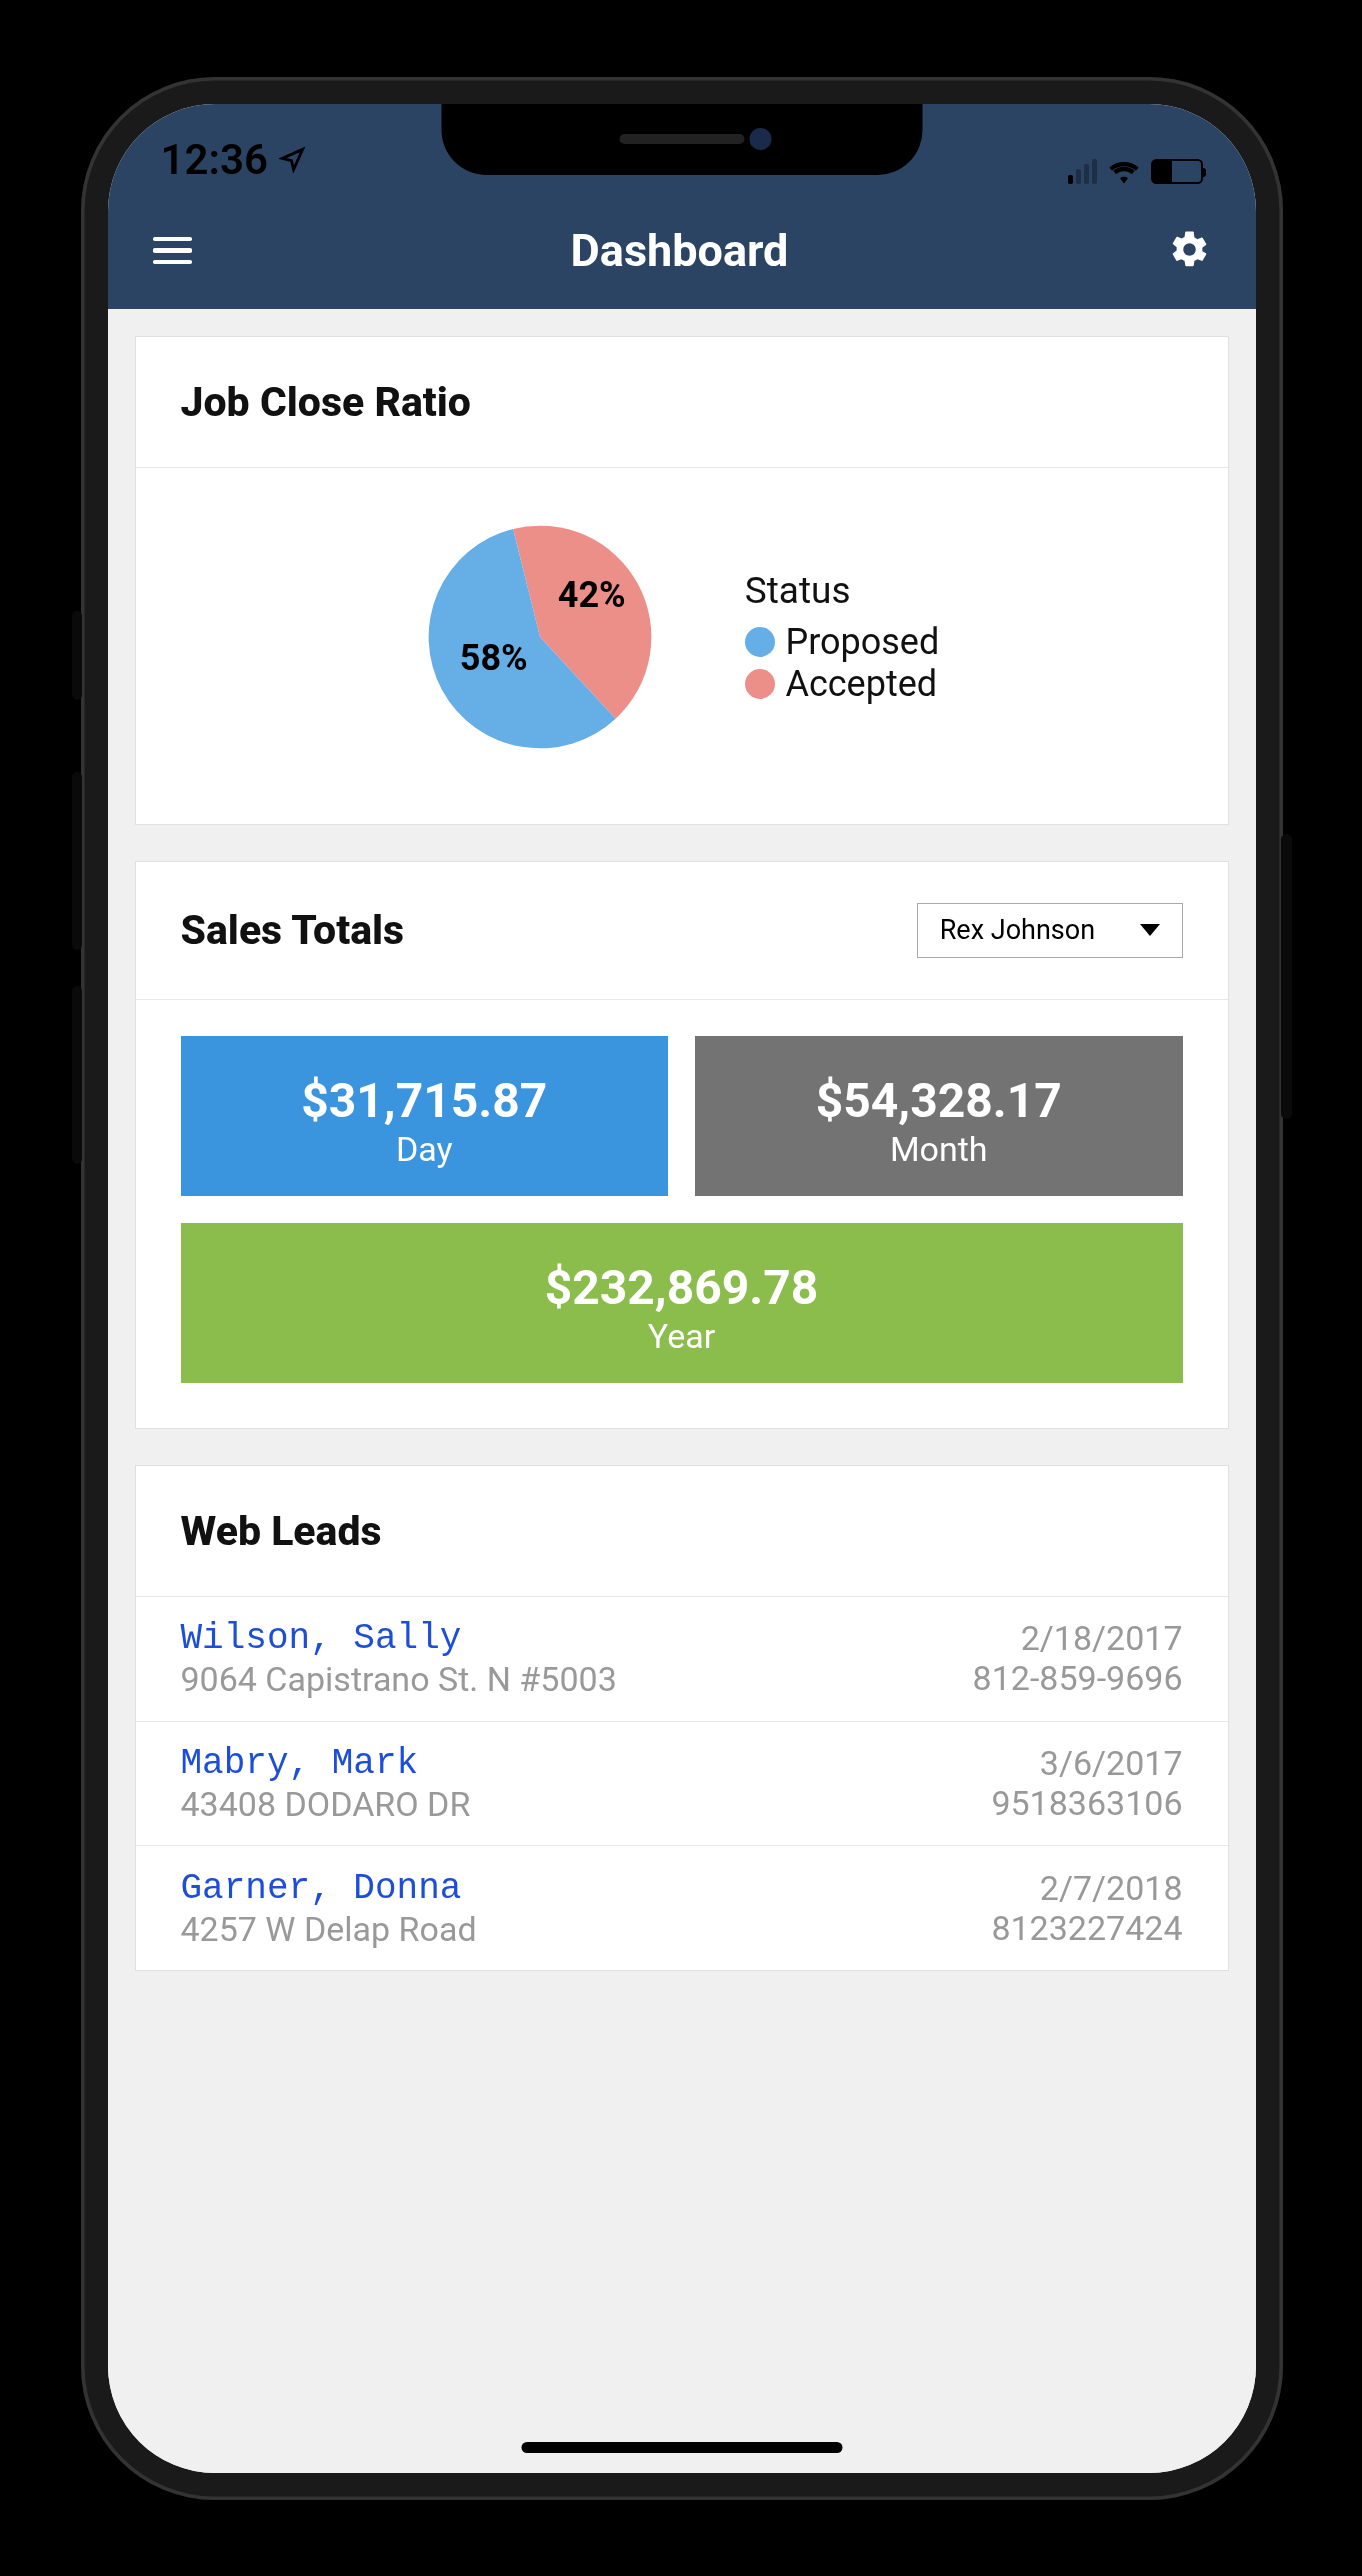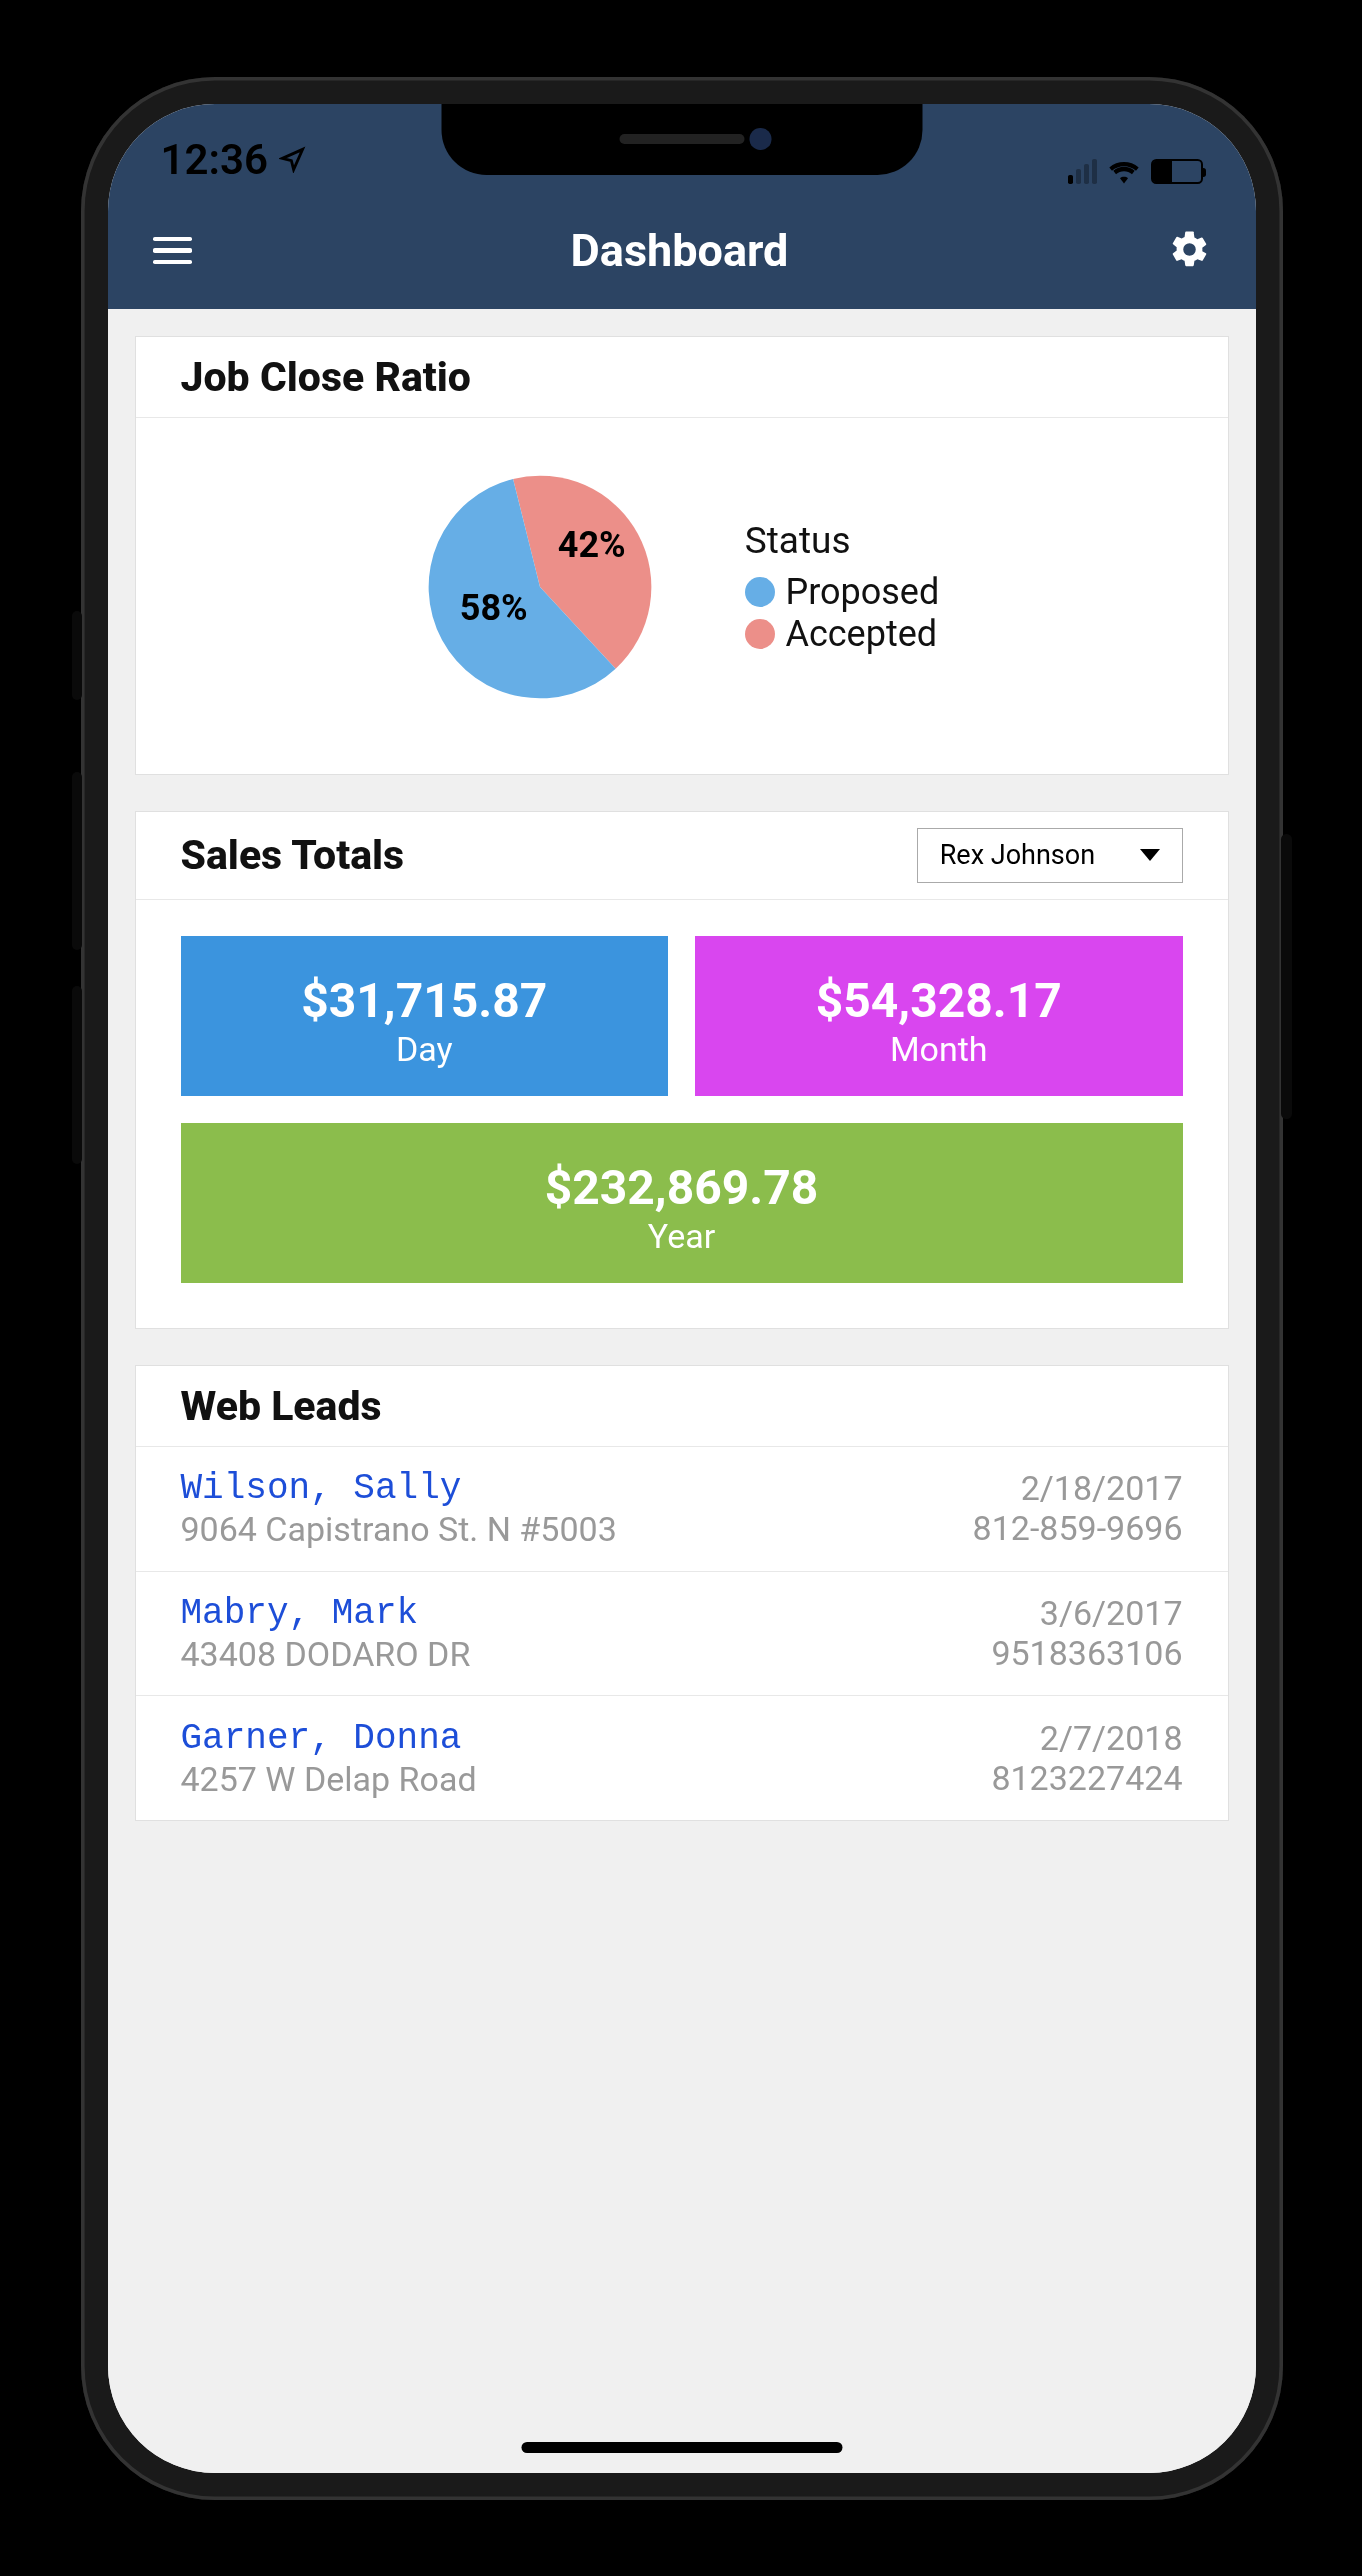--- a/index.html
+++ b/index.html
@@ -116,21 +116,21 @@
     background: #f0f0f0;
     height: calc(100% - 205px);
     overflow: hidden;
   }
   .card {
     background: #fff;
     border: 0.9px solid #e0e0e0;
     margin-bottom: 36px;
   }
   .card-header {
-    padding: 16px 45px;
+    padding: 41px 45px;
     border-bottom: 0.9px solid #e8e8e8;
     display: flex;
     align-items: center;
     justify-content: space-between;
   }
   .card-title { font-size: 41px; font-weight: 800; color: #111; }
   .pie-section {
     display: flex;
     align-items: center;
     justify-content: center;
@@ -170,21 +170,21 @@
     gap: 27px;
   }
   .tiles-row { display: flex; gap: 27px; }
   .tile {
     flex: 1;
     color: #fff;
     padding: 36px 36px 27px 36px;
     text-align: center;
   }
   .tile.blue { background: #3b94de; }
-  .tile.orange { background: #d946ef; }
+  .tile.orange { background: #737373; }
   .tile.green { background: #8bbd4c; }
   .tile-value { font-size: 48px; font-weight: 700; }
   .tile-label { font-size: 34px; font-weight: 400; }
   .leads-list { }
   .lead-row {
     display: flex;
     justify-content: space-between;
     padding: 21.4px 45px;
     border-top: 0.9px solid #e8e8e8;
   }

